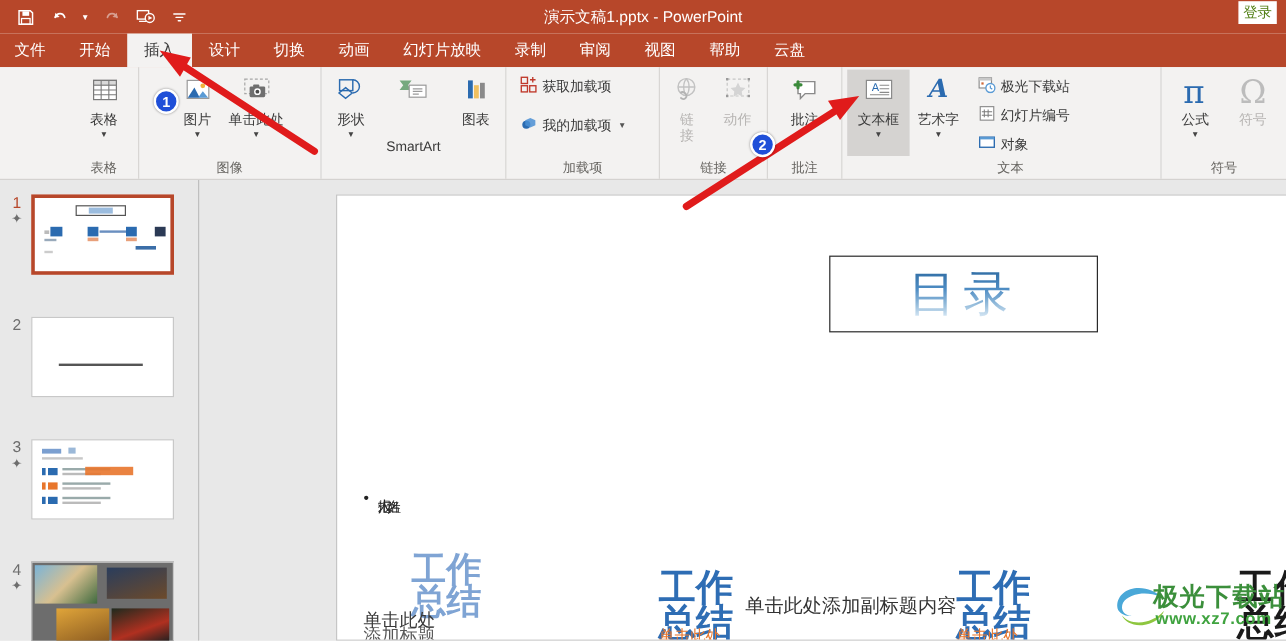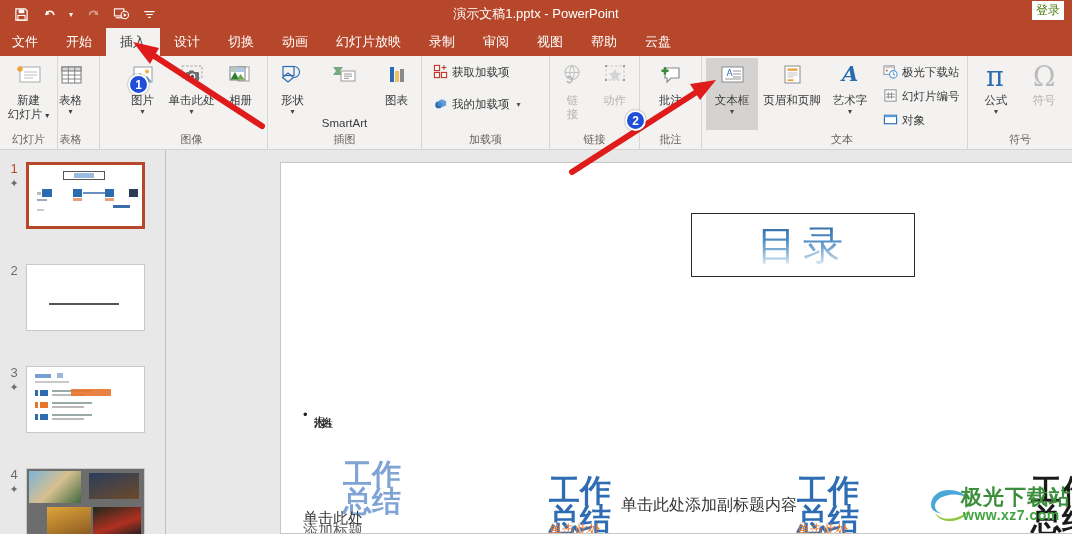--- a/index.html
+++ b/index.html
@@ -214,40 +214,22 @@
       <div class="tab">录制</div>
       <div class="tab">审阅</div>
       <div class="tab">视图</div>
       <div class="tab">帮助</div>
       <div class="tab">云盘</div>
     </div>
   </div>
 
   <div class="ribbon">
 
-    <div class="group" style="left:0; width:58px;">
-      <div class="group-body">
-        <div class="bigbtn" style="width:56px;">
-          <span class="ico">
-            <svg width="30" height="28" viewBox="0 0 30 28">
-                <rect x="6" y="4" width="20" height="15" fill="#fff" stroke="#a9a9a9" stroke-width="1"></rect>
-                <path d="M10 9h13M10 12h13M10 15h9" stroke="#c0c0c0" stroke-width="1.2"></path>
-                <g stroke="#f0a030" stroke-width="1.3">
-                  <path d="M6 3v6M3 6h6M4 4l4 4M8 4l-4 4"></path>
-                </g>
-              </svg>
-          </span>
-          <span class="lbl">新建</span>
-          <span class="lbl"><span>幻灯片</span> <span style="font-size:8px">▾</span></span>
-        </div>
-      </div>
-      <div class="group-title">幻灯片</div>
-    </div>
-
-    <div class="group" style="left:42px; width:58px;">
+
+    <div class="group" style="left:58px; width:58px;">
       <div class="group-body">
         <div class="bigbtn">
           <span class="ico">
             <svg width="30" height="28" viewBox="0 0 30 28">
                 <rect x="6" y="4" width="19" height="16" fill="#fff" stroke="#7a7a7a" stroke-width="1"></rect>
                 <rect x="6" y="4" width="19" height="4" fill="#d9d9d9" stroke="#7a7a7a" stroke-width="1"></rect>
                 <path d="M12.3 4v16M18.7 4v16M6 12h19M6 16h19" stroke="#7a7a7a" stroke-width=".9"></path>
               </svg>
           </span>
           <span class="lbl">表格</span>
@@ -277,34 +259,20 @@
                 <rect x="5" y="3" width="20" height="12" fill="none" stroke="#a6a6a6" stroke-width="1" stroke-dasharray="2.4 1.8"></rect>
                 <rect x="9" y="9" width="13" height="9" rx="1.2" fill="#6f6f6f"></rect>
                 <rect x="12" y="7.4" width="5" height="2.2" rx=".6" fill="#6f6f6f"></rect>
                 <circle cx="15.5" cy="13.4" r="2.8" fill="#fff"></circle>
                 <circle cx="15.5" cy="13.4" r="1.6" fill="#4a4a4a"></circle>
               </svg>
           </span>
           <span class="lbl">单击此处</span>
           <span class="dd">▾</span>
         </div>
-        <div class="bigbtn" style="width:44px;">
-          <span class="ico">
-            <svg width="32" height="28" viewBox="0 0 32 28">
-                <rect x="13" y="4" width="11" height="14" fill="#fff" stroke="#9a9a9a" stroke-width="1"></rect>
-                <rect x="5" y="4" width="15" height="13" fill="#fff" stroke="#7a7a7a" stroke-width="1"></rect>
-                <path d="M5.5 16.5 L10 9 L14 16.5 Z" fill="#2f7d32"></path>
-                <path d="M12 16.5 L15.5 11 L19.5 16.5 Z" fill="#6aa84f"></path>
-                <rect x="6" y="5" width="13" height="4" fill="#a9cbe8"></rect>
-                <circle cx="9" cy="7" r="1.2" fill="#f3c14a"></circle>
-              </svg>
-          </span>
-          <span class="lbl">相册</span>
-          <span class="dd">▾</span>
-        </div>
       </div>
       <div class="group-title">图像</div>
     </div>
 
     <div class="group" style="left:268px; width:154px;">
       <div class="group-body">
         <div class="bigbtn" style="width:44px;">
           <span class="ico">
             <svg width="32" height="28" viewBox="0 0 32 28">
                 <rect x="6" y="3.5" width="11" height="9" fill="none" stroke="#2b6bb0" stroke-width="1.2"></rect>
@@ -329,21 +297,20 @@
           <span class="ico">
             <svg width="30" height="28" viewBox="0 0 30 28">
                 <rect x="8" y="4" width="4" height="15" fill="#2b6bb0"></rect>
                 <rect x="13" y="8" width="4" height="11" fill="#f0c060"></rect>
                 <rect x="18" y="6" width="4" height="13" fill="#8a8a8a"></rect>
               </svg>
           </span>
           <span class="lbl">图表</span>
         </div>
       </div>
-      <div class="group-title">插图</div>
     </div>
 
     <div class="group" style="left:422px; width:128px;">
       <div class="group-body" style="justify-content:flex-start; padding-left:8px;">
         <div class="stack">
           <div class="smallbtn">
             <span>
               <svg width="15" height="15" viewBox="0 0 16 16">
                   <rect x="1.5" y="1.5" width="5.5" height="5.5" fill="none" stroke="#c0392b" stroke-width="1.2"></rect>
                   <rect x="1.5" y="9" width="5.5" height="5.5" fill="none" stroke="#c0392b" stroke-width="1.2"></rect>
@@ -423,31 +390,20 @@
         <div class="bigbtn hl" style="width:52px; height:72px;">
           <span class="ico">
             <svg width="30" height="26" viewBox="0 0 30 26">
                 <rect x="5" y="3" width="21" height="15" fill="#fff" stroke="#8a8a8a" stroke-width="1"></rect>
                 <text x="9.5" y="12" font-family="DejaVu Sans" font-size="9" fill="#2b6bb0">A</text>
                 <path d="M16 7h8M16 10h8M16 13h8M8 15h16" stroke="#8a8a8a" stroke-width=".9"></path>
               </svg>
           </span>
           <span class="lbl">文本框</span>
           <span class="dd">▾</span>
-        </div>
-        <div class="bigbtn" style="width:68px;">
-          <span class="ico">
-            <svg width="30" height="28" viewBox="0 0 30 28">
-                <rect x="8" y="3" width="15" height="17" fill="#fff" stroke="#8a8a8a" stroke-width="1"></rect>
-                <rect x="10.5" y="5.5" width="10" height="2.3" fill="#e8a33d"></rect>
-                <path d="M10.5 10h10M10.5 12h10M10.5 14h6" stroke="#c4c4c4" stroke-width="1"></path>
-                <rect x="10.5" y="16.3" width="6" height="1.8" fill="#e8a33d"></rect>
-              </svg>
-          </span>
-          <span class="lbl">页眉和页脚</span>
         </div>
         <div class="bigbtn" style="width:48px;">
           <span class="ico">
             <svg width="30" height="28" viewBox="0 0 30 28">
                 <text x="7" y="18" font-family="DejaVu Serif" font-size="21" font-style="italic" font-weight="bold" fill="#2b6bb0">A</text>
               </svg>
           </span>
           <span class="lbl">艺术字</span>
           <span class="dd">▾</span>
         </div>

